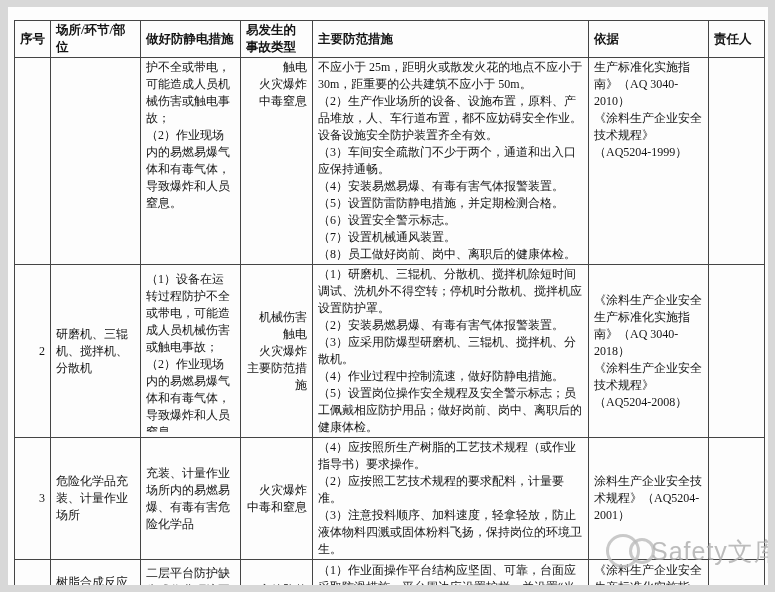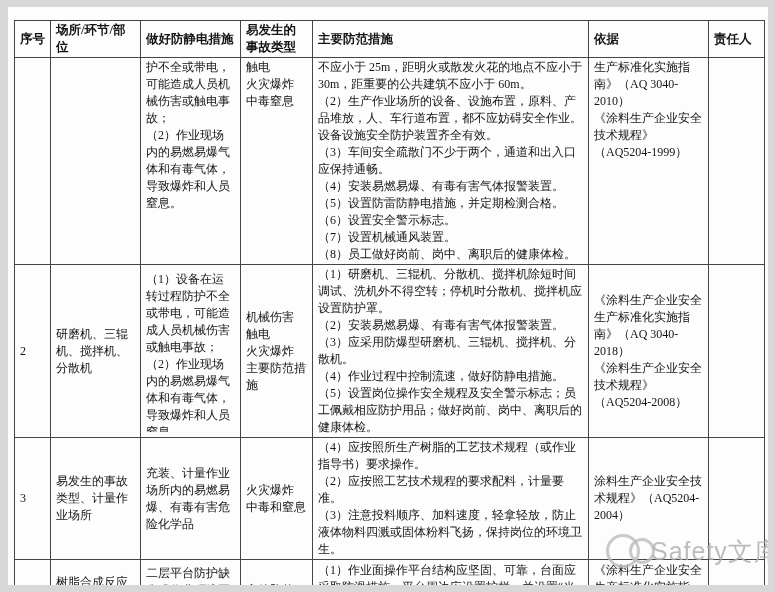--- a/index.html
+++ b/index.html
@@ -17,21 +17,21 @@
     position:absolute;left:6px;top:13px;width:750px;
     border-collapse:collapse;table-layout:fixed;
   }
   th,td{
     border:1px solid #454545;
     font-family:"Liberation Serif","DejaVu Serif",serif;
     font-size:12px;line-height:17px;color:#141414;
     vertical-align:middle;padding:1px 5px;overflow:hidden;
   }
   th{font-weight:bold;text-align:left;font-size:12.5px;}
-  .c-center{text-align:left;}
+  .c-center{text-align:right;}
   .cc{white-space:pre-line;}
   tr.hdr{height:34px;}
   tr.row-1{height:206px;margin-left:28px;}
   tr.row-1 td{vertical-align:top;}
   tr.row-2{height:166px;}
   tr.row-3{height:90px;}
   tr.row-4{height:62px;}
   .mh160{max-height:161px;overflow:hidden;}
   .mh56{max-height:57px;overflow:hidden;}
   .watermark{
@@ -84,21 +84,21 @@
         <td>
               <div class="cc">护不全或带电，可能造成人员机械伤害或触电事故；
 （2）作业现场内的易燃易爆气体和有毒气体，导致爆炸和人员窒息。</div>
             </td>
         <td class="c-center">
               <div class="cc">触电
 火灾爆炸
 中毒窒息</div>
             </td>
         <td>
-              <div class="cc">不应小于 25m，距明火或散发火花的地点不应小于 30m，距重要的公共建筑不应小于 60m。
+              <div class="cc">不应小于 25m，距明火或散发火花的地点不应小于 30m，距重要的公共建筑不应小于 50m。
 （2）生产作业场所的设备、设施布置，原料、产品堆放，人、车行道布置，都不应妨碍安全作业。设备设施安全防护装置齐全有效。
 （3）车间安全疏散门不少于两个，通道和出入口应保持通畅。
 （4）安装易燃易爆、有毒有害气体报警装置。
 （5）设置防雷防静电措施，并定期检测合格。
 （6）设置安全警示标志。
 （7）设置机械通风装置。
 （8）员工做好岗前、岗中、离职后的健康体检。</div>
             </td>
         <td>
               <div class="cc">生产标准化实施指南》（AQ 3040-2010）
@@ -140,36 +140,36 @@
         <td>
               <div class="cc"></div>
             </td>
       </tr>
 
       <tr class="row-3">
         <td class="c-center">
               <div class="cc">3</div>
             </td>
         <td>
-              <div class="cc">易发生的事故类型、计量作业场所</div>
+              <div class="cc">危险化学品充装、计量作业场所</div>
             </td>
         <td>
               <div class="cc">充装、计量作业场所内的易燃易爆、有毒有害危险化学品</div>
             </td>
         <td class="c-center">
               <div class="cc">火灾爆炸
 中毒和窒息</div>
             </td>
         <td>
               <div class="cc">（4）应按照所生产树脂的工艺技术规程（或作业指导书）要求操作。
 （2）应按照工艺技术规程的要求配料，计量要准。
 （3）注意投料顺序、加料速度，轻拿轻放，防止液体物料四溅或固体粉料飞扬，保持岗位的环境卫生。</div>
             </td>
         <td>
-              <div class="cc">涂料生产企业安全技术规程》（AQ5204-2004）</div>
+              <div class="cc">涂料生产企业安全技术规程》（AQ5204-2001）</div>
             </td>
         <td>
               <div class="cc"></div>
             </td>
       </tr>
 
       <tr class="row-4">
         <td class="c-center">
               <div class="cc">4</div>
             </td>

